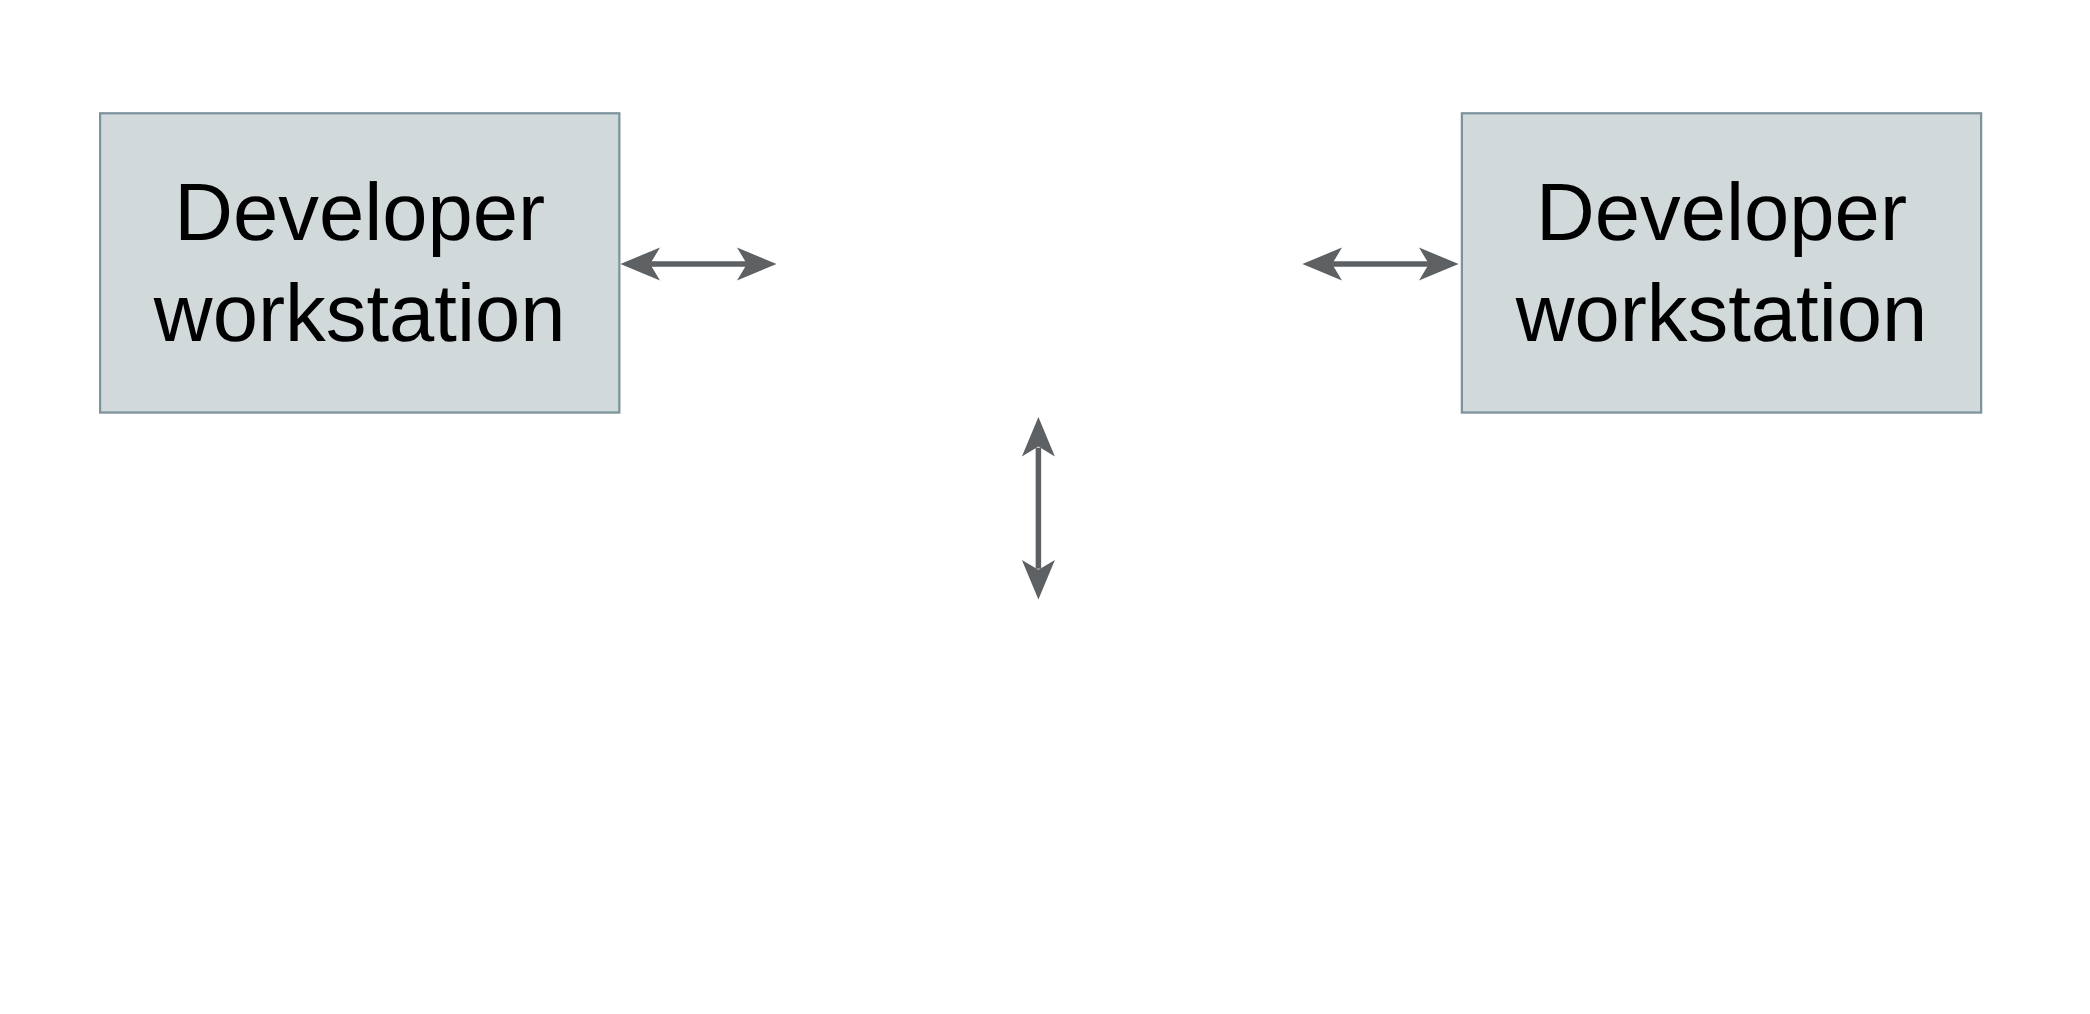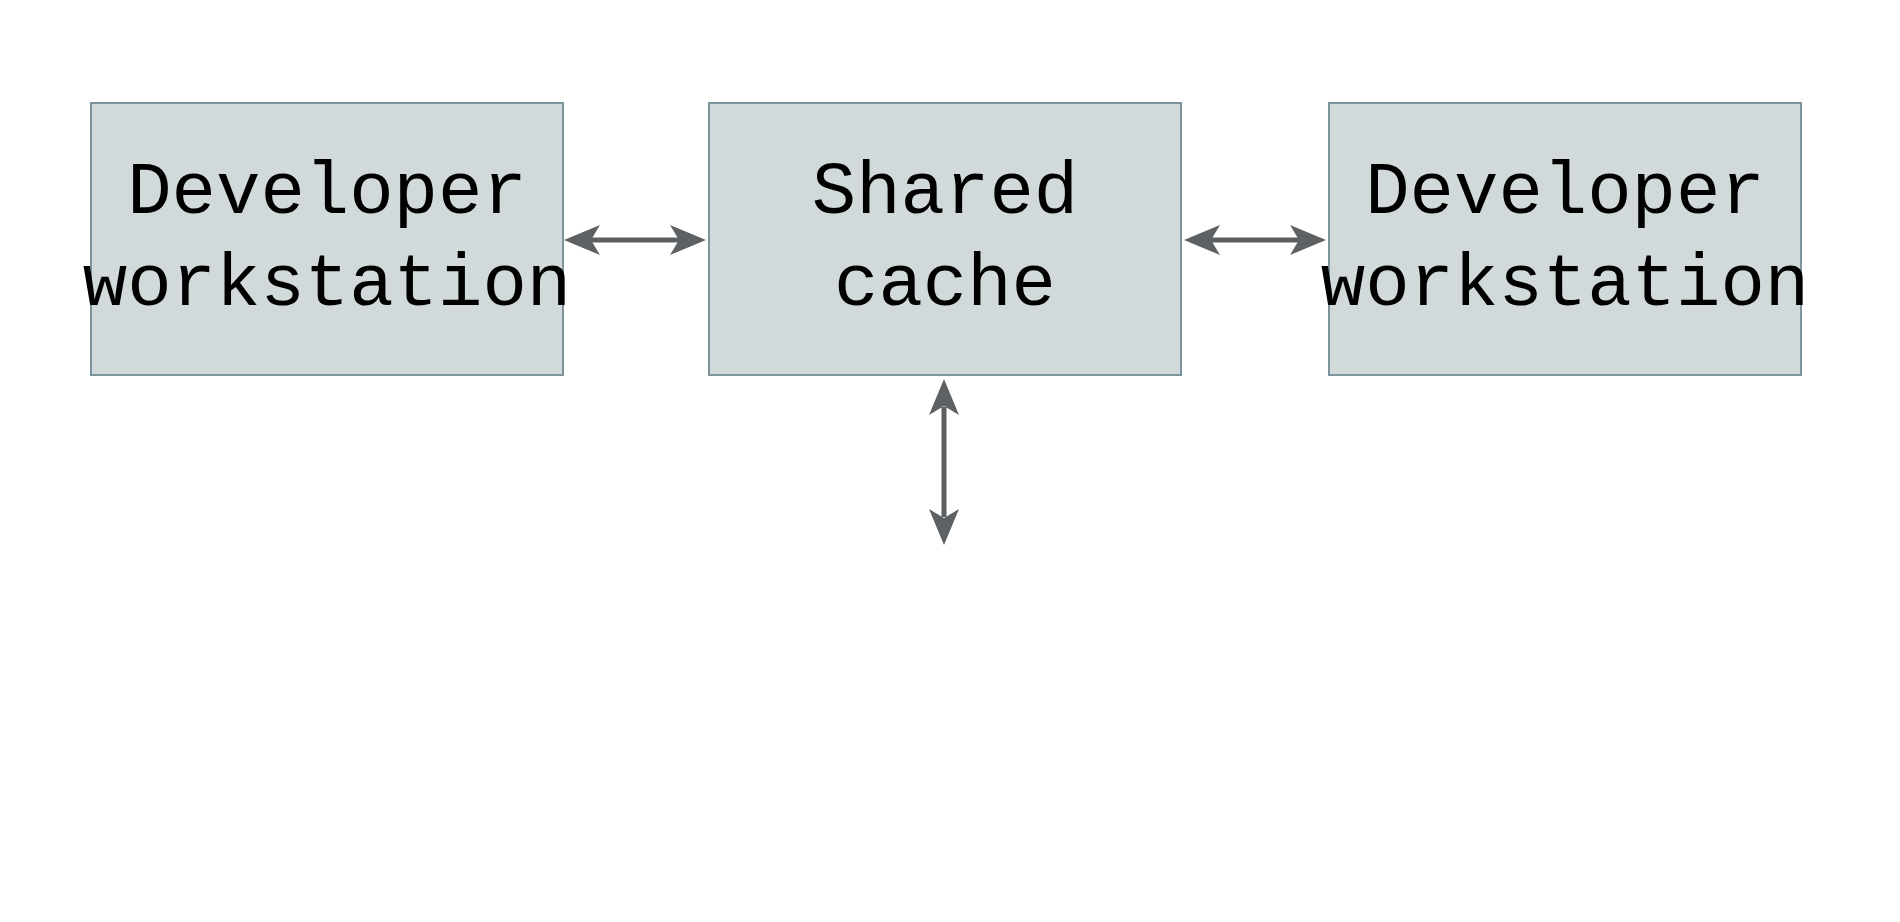--- a/index.html
+++ b/index.html
@@ -8,21 +8,21 @@
     --node-border:#7e949d;
     --arrow:#5e6163;
     --text:#000000;
   }
   *{margin:0;padding:0;box-sizing:border-box;}
   html,body{background:var(--bg);}
   .canvas{
     position:relative;
     width:1900px;height:922px;
     background:var(--bg);
-    font-family:Liberation Mono, monospace;
+    font-family:Liberation Sans, sans-serif;
     overflow:hidden;
   }
   .node{
     position:absolute;
     width:474px;height:274px;
     background:var(--node-fill);
     border:2px solid var(--node-border);
     display:flex;align-items:center;justify-content:center;
   }
   .node-label{
@@ -48,24 +48,20 @@
 </head>
 <body>
 
 <div class="canvas">
 
   <div class="node" id="node-dev-left">
     <div class="node-label">Developer
 workstation</div>
   </div>
 
-  <div class="node" id="node-cache">
-    <div class="node-label">Shared
-cache</div>
-  </div>
 
   <div class="node" id="node-dev-right">
     <div class="node-label">Developer
 workstation</div>
   </div>
 
 
   <div class="arrow" id="arrow-left">
     <svg viewBox="0 0 146 44">
       <rect class="shape" x="29" y="19.5" width="88" height="5"></rect>

